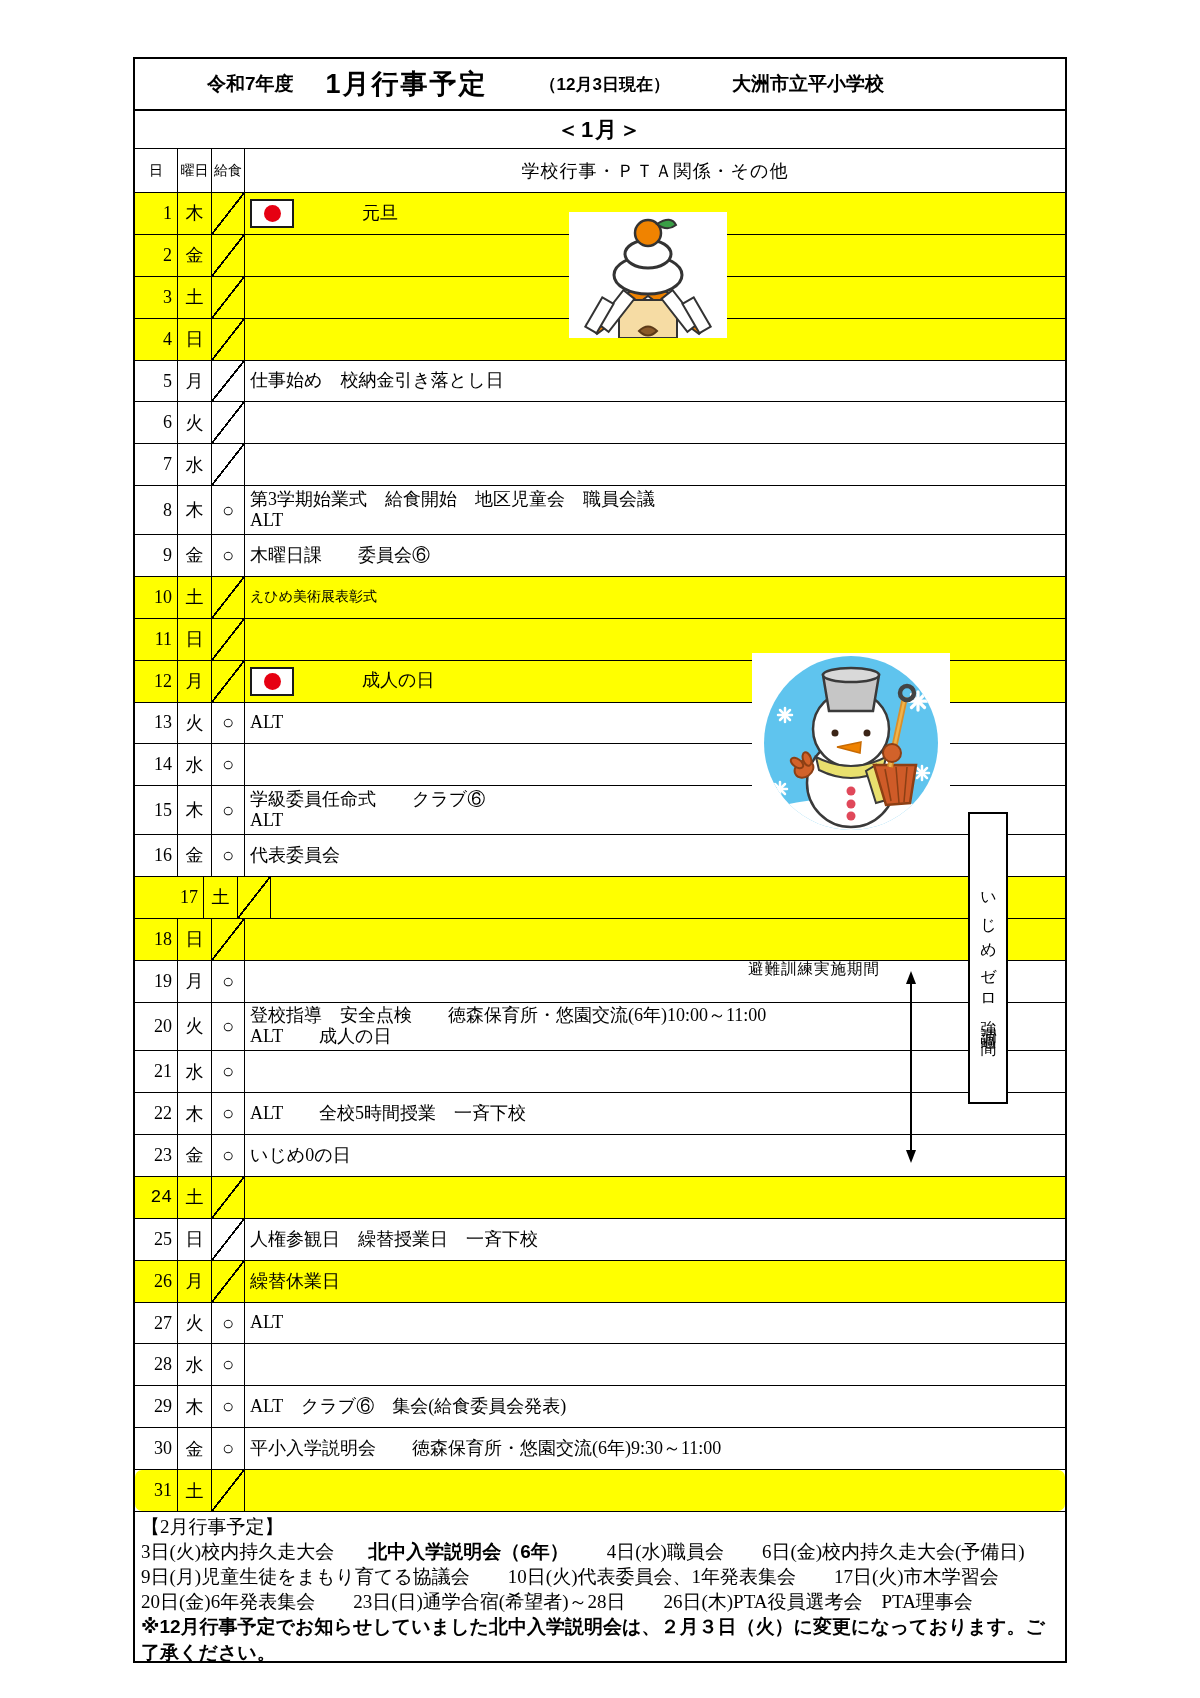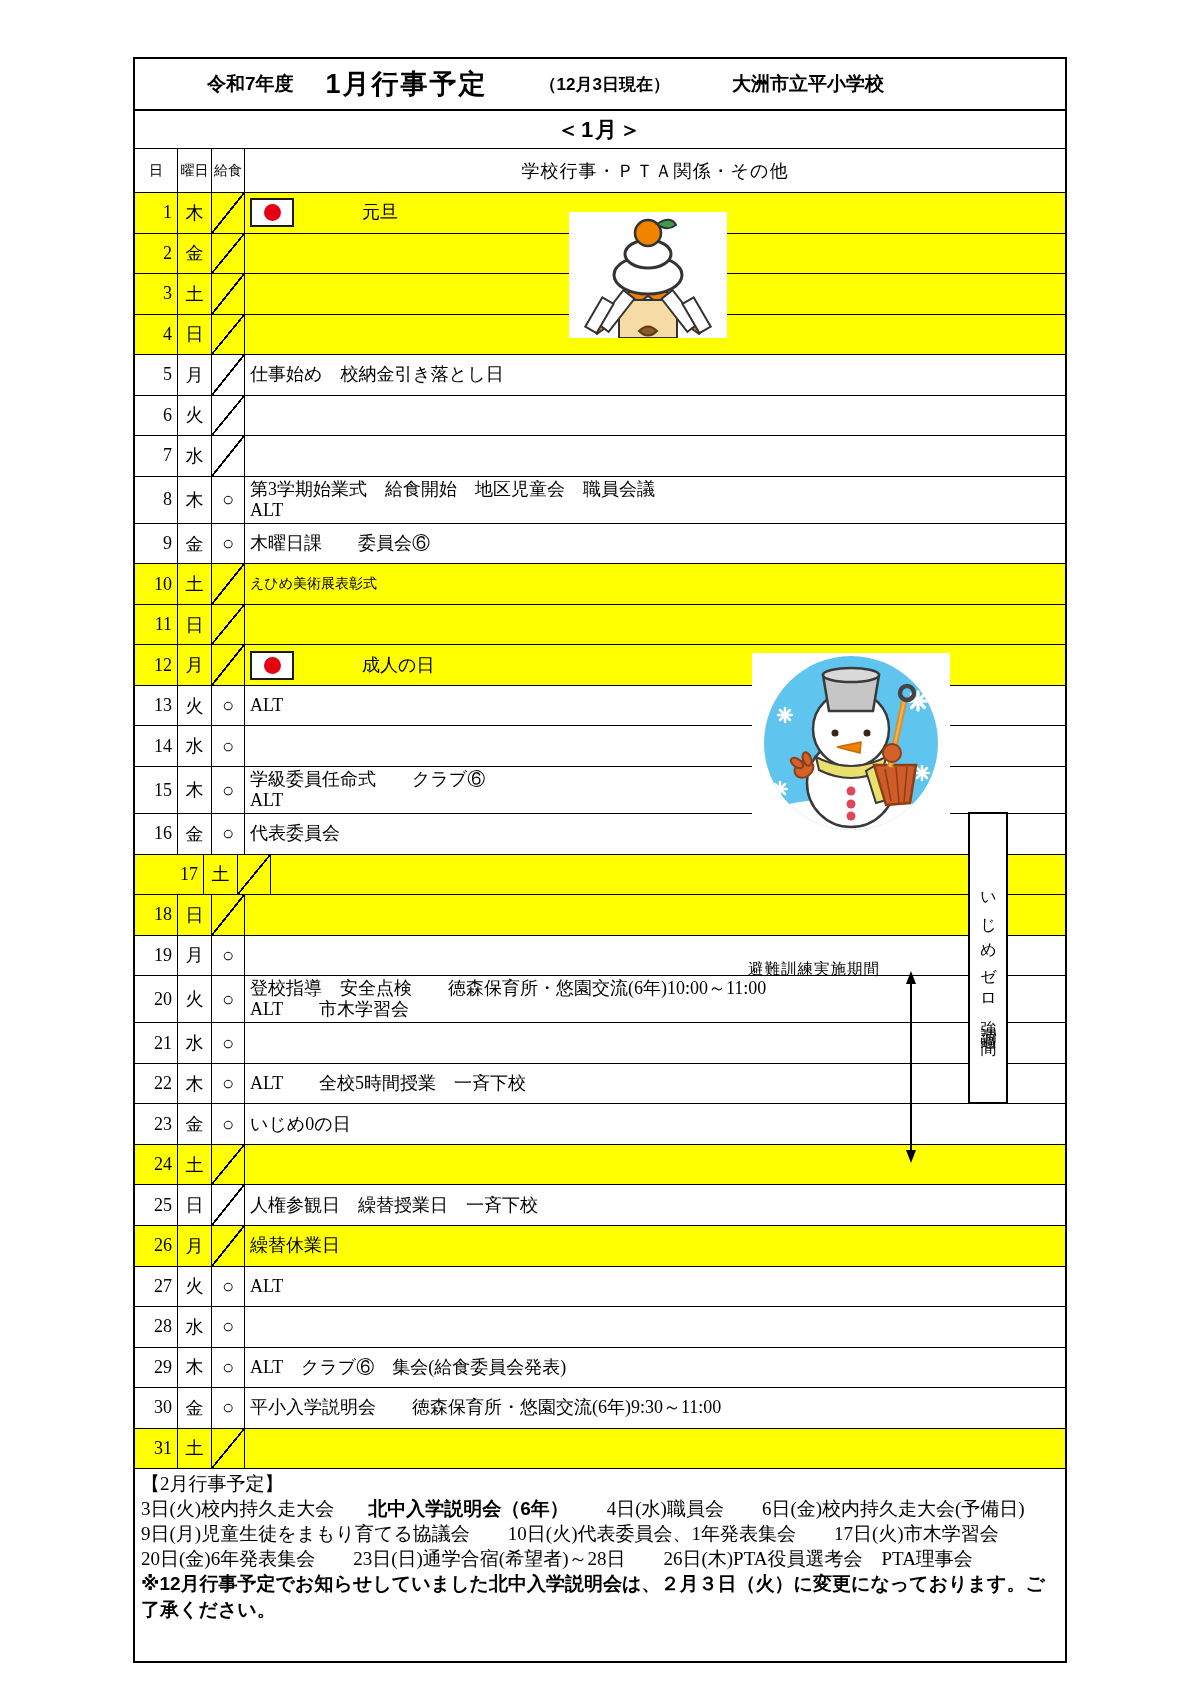--- a/index.html
+++ b/index.html
@@ -35,21 +35,21 @@
       background:linear-gradient(to bottom right,transparent calc(50% - 0.9px),#000 calc(50% - 0.9px),#000 calc(50% + 0.9px),transparent calc(50% + 0.9px));}
   .cell.events{border-right:none;padding:1px 4px 1px 5px;flex-direction:column;align-items:flex-start;
       justify-content:center;font-size:18px;line-height:1.18;white-space:pre;overflow:hidden;}
   .cell.events .line{display:block;}
   .cell.events .line.small{font-size:14px;}
   .flagline{display:flex;align-items:center;}
   .flag{width:44px;height:29px;background:#fff;border:2px solid #1a1a1a;display:flex;
         align-items:center;justify-content:center;flex:none;margin-right:68px;}
   .flag .sun{width:17px;height:17px;border-radius:50%;background:#e60012;}
   
-  .footer{height:193px;border-top:1.5px solid #000;padding:2px 8px 0 6px;font-size:19px;line-height:25px;}
+  .footer{height:150px;border-top:1.5px solid #000;padding:2px 8px 0 6px;font-size:19px;line-height:25px;}
   .f-head{font-size:19px;}
   .f-line{white-space:pre-wrap;}
   .f-line b{font-family:"Liberation Sans","DejaVu Sans",sans-serif;font-size:19px;margin-left:15px;}
   .f-note{font-family:"Liberation Sans","DejaVu Sans",sans-serif;font-weight:bold;line-height:26px;white-space:pre-wrap;}
   
   .art{position:absolute;}
   .ijime{position:absolute;left:968px;top:812px;width:40px;height:292px;background:#fff;border:2px solid #000;
          display:flex;align-items:center;justify-content:center;writing-mode:vertical-rl;text-orientation:upright;
          font-size:16px;letter-spacing:7px;}
   .evac{position:absolute;left:748px;top:959px;font-size:15.5px;letter-spacing:1px;}
@@ -189,41 +189,41 @@
         <div class="row" style="flex: 42 1 0px;">
           <div class="cell day">19</div>
           <div class="cell wd">月</div>
           <div class="cell lunch">○</div>
           <div class="cell events"></div>
         </div>
         <div class="row" style="flex: 49 1 0px;">
           <div class="cell day">20</div>
           <div class="cell wd">火</div>
           <div class="cell lunch">○</div>
-          <div class="cell events"><div class="line">登校指導　安全点検　　徳森保育所・悠園交流(6年)10:00～11:00</div><div class="line">ALT　　市木学習会</div></div>
+          <div class="cell events"><div class="line">登校指導　安全点検　　徳森保育所・悠園交流(6年)10:00～11:00</div><div class="line">ALT　　成人の日</div></div>
         </div>
         <div class="row" style="flex: 42 1 0px;">
           <div class="cell day">21</div>
           <div class="cell wd">水</div>
           <div class="cell lunch">○</div>
           <div class="cell events"></div>
         </div>
         <div class="row" style="flex: 42 1 0px;">
           <div class="cell day">22</div>
           <div class="cell wd">木</div>
           <div class="cell lunch">○</div>
           <div class="cell events"><div class="line">ALT　　全校5時間授業　一斉下校</div></div>
         </div>
         <div class="row" style="flex: 42 1 0px;">
           <div class="cell day">23</div>
           <div class="cell wd">金</div>
           <div class="cell lunch">○</div>
           <div class="cell events"><div class="line">いじめ0の日</div></div>
         </div>
-        <div class="row hl" style="flex: 42 1 0px;">
+        <div class="row hl" style="flex: 42 1 0px; font-family: Liberation Mono, monospace;">
           <div class="cell day">24</div>
           <div class="cell wd">土</div>
           <div class="cell lunch slash"></div>
           <div class="cell events"></div>
         </div>
         <div class="row" style="flex: 42 1 0px;">
           <div class="cell day">25</div>
           <div class="cell wd">日</div>
           <div class="cell lunch slash"></div>
           <div class="cell events"><div class="line">人権参観日　繰替授業日　一斉下校</div></div>
@@ -251,21 +251,21 @@
           <div class="cell wd">木</div>
           <div class="cell lunch">○</div>
           <div class="cell events"><div class="line">ALT　クラブ⑥　集会(給食委員会発表)</div></div>
         </div>
         <div class="row" style="flex: 42 1 0px;">
           <div class="cell day">30</div>
           <div class="cell wd">金</div>
           <div class="cell lunch">○</div>
           <div class="cell events"><div class="line">平小入学説明会　　徳森保育所・悠園交流(6年)9:30～11:00</div></div>
         </div>
-        <div class="row hl" style="flex: 42 1 0px;">
+        <div class="row hl" style="flex: 42 1 0px; border-radius: 7px;">
           <div class="cell day">31</div>
           <div class="cell wd">土</div>
           <div class="cell lunch slash"></div>
           <div class="cell events"></div>
         </div>
       </div>
 
     <div class="footer">
       <div class="f-head">【2月行事予定】</div>
       <div class="f-line"><span>3日(火)校内持久走大会　</span><b>北中入学説明会（6年）</b><span>　　4日(水)職員会　　6日(金)校内持久走大会(予備日)</span></div>

